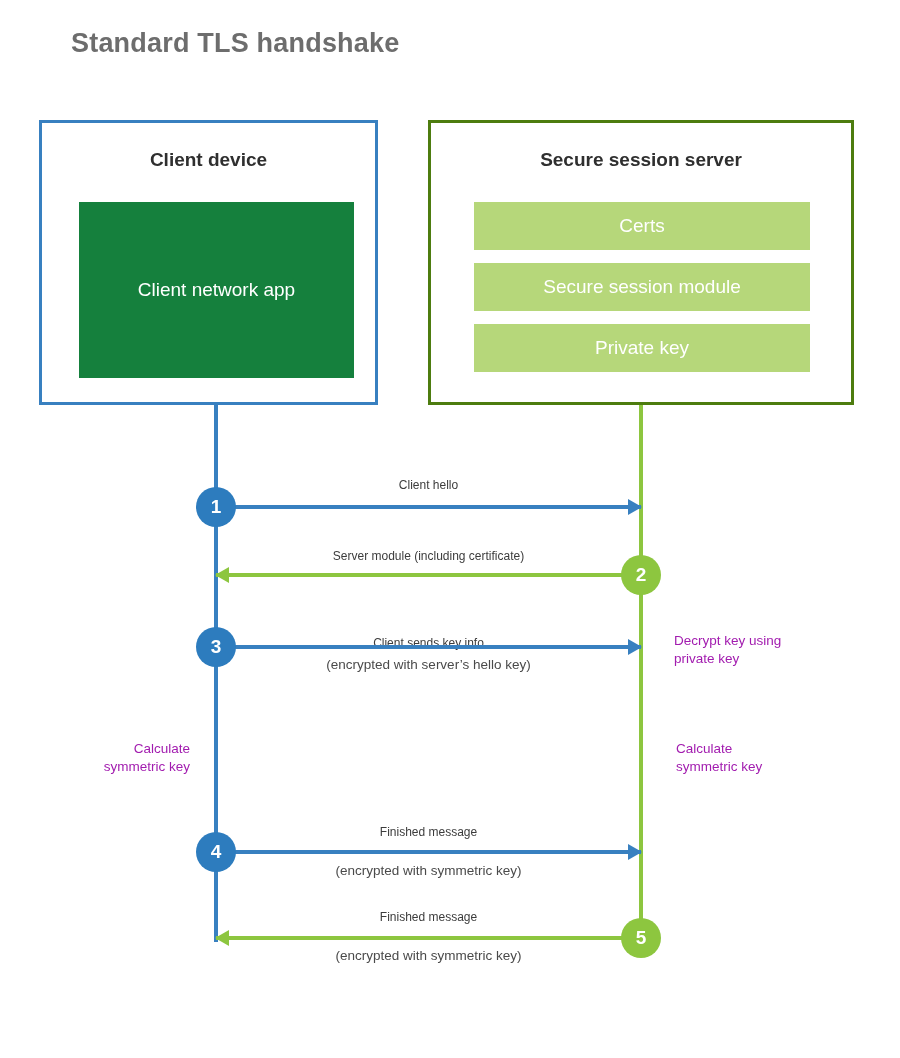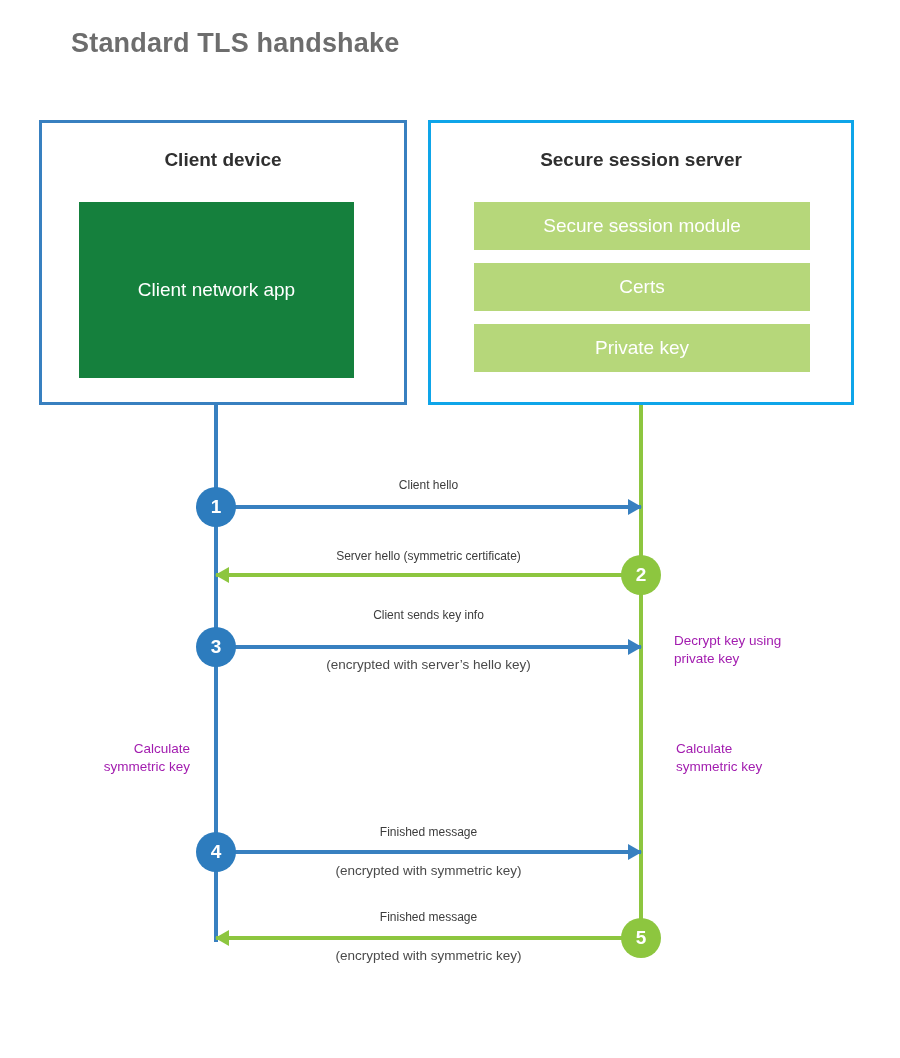--- a/index.html
+++ b/index.html
@@ -31,30 +31,30 @@
 
   
   .party-box {
     position: absolute;
     background: #ffffff;
     box-sizing: border-box;
   }
   .party-box.client {
     left: 39px;
     top: 120px;
-    width: 368px;
+    width: 339px;
     height: 285px;
     border: 3px solid #3880c0;
   }
   .party-box.server {
     left: 428px;
     top: 120px;
     width: 426px;
     height: 285px;
-    border: 3px solid #0ea5e9;
+    border: 3px solid #4d7c0f;
   }
   .party-title {
     position: absolute;
     left: 0;
     right: 0;
     top: 26px;
     text-align: center;
     font-size: 19px;
     font-weight: bold;
     color: #2f2f2f;
@@ -186,44 +186,44 @@
 <div class="page-title">Standard TLS handshake</div>
 
 <div class="party-box client">
   <div class="party-title">Client device</div>
   <div class="client-app">Client network app</div>
 </div>
 
 <div class="party-box server">
   <div class="party-title">Secure session server</div>
   <div class="server-bars">
+    <div class="server-bar">Certs</div>
     <div class="server-bar">Secure session module</div>
-    <div class="server-bar">Certs</div>
     <div class="server-bar">Private key</div>
   </div>
 </div>
 
 <div class="lifeline client-line"></div>
 <div class="lifeline server-line"></div>
 
 <div class="msg-label" style="left:216px; top:478px; width:425px;">Client hello</div>
 <div class="arrow blue" style="left:216px; top:505px; width:425px;">
   <div class="shaft"></div>
   <div class="head"></div>
 </div>
 <div class="step-circle blue" style="left:196px; top:487px;">1</div>
 
-<div class="msg-label" style="left:216px; top:549px; width:425px;">Server hello (symmetric certificate)</div>
+<div class="msg-label" style="left:216px; top:549px; width:425px;">Server module (including certificate)</div>
 <div class="arrow green" style="left:216px; top:573px; width:425px;">
   <div class="shaft"></div>
   <div class="head"></div>
 </div>
 <div class="step-circle green" style="left:621px; top:555px;">2</div>
 
-<div class="msg-label" style="left:216px; top:608px; width:425px;">Client sends key info</div>
+<div class="msg-label" style="left:216px; top:636px; width:425px;">Client sends key info</div>
 <div class="arrow blue" style="left:216px; top:645px; width:425px;">
   <div class="shaft"></div>
   <div class="head"></div>
 </div>
 <div class="msg-sub" style="left:216px; top:657px; width:425px;">(encrypted with server’s hello key)</div>
 <div class="step-circle blue" style="left:196px; top:627px;">3</div>
 <div class="note right-side" style="left:674px; top:632px; width:190px; white-space:pre-line;">Decrypt key using
 private key</div>
 
 <div class="note left-side" style="left:20px; top:740px; width:170px; white-space:pre-line;">Calculate

